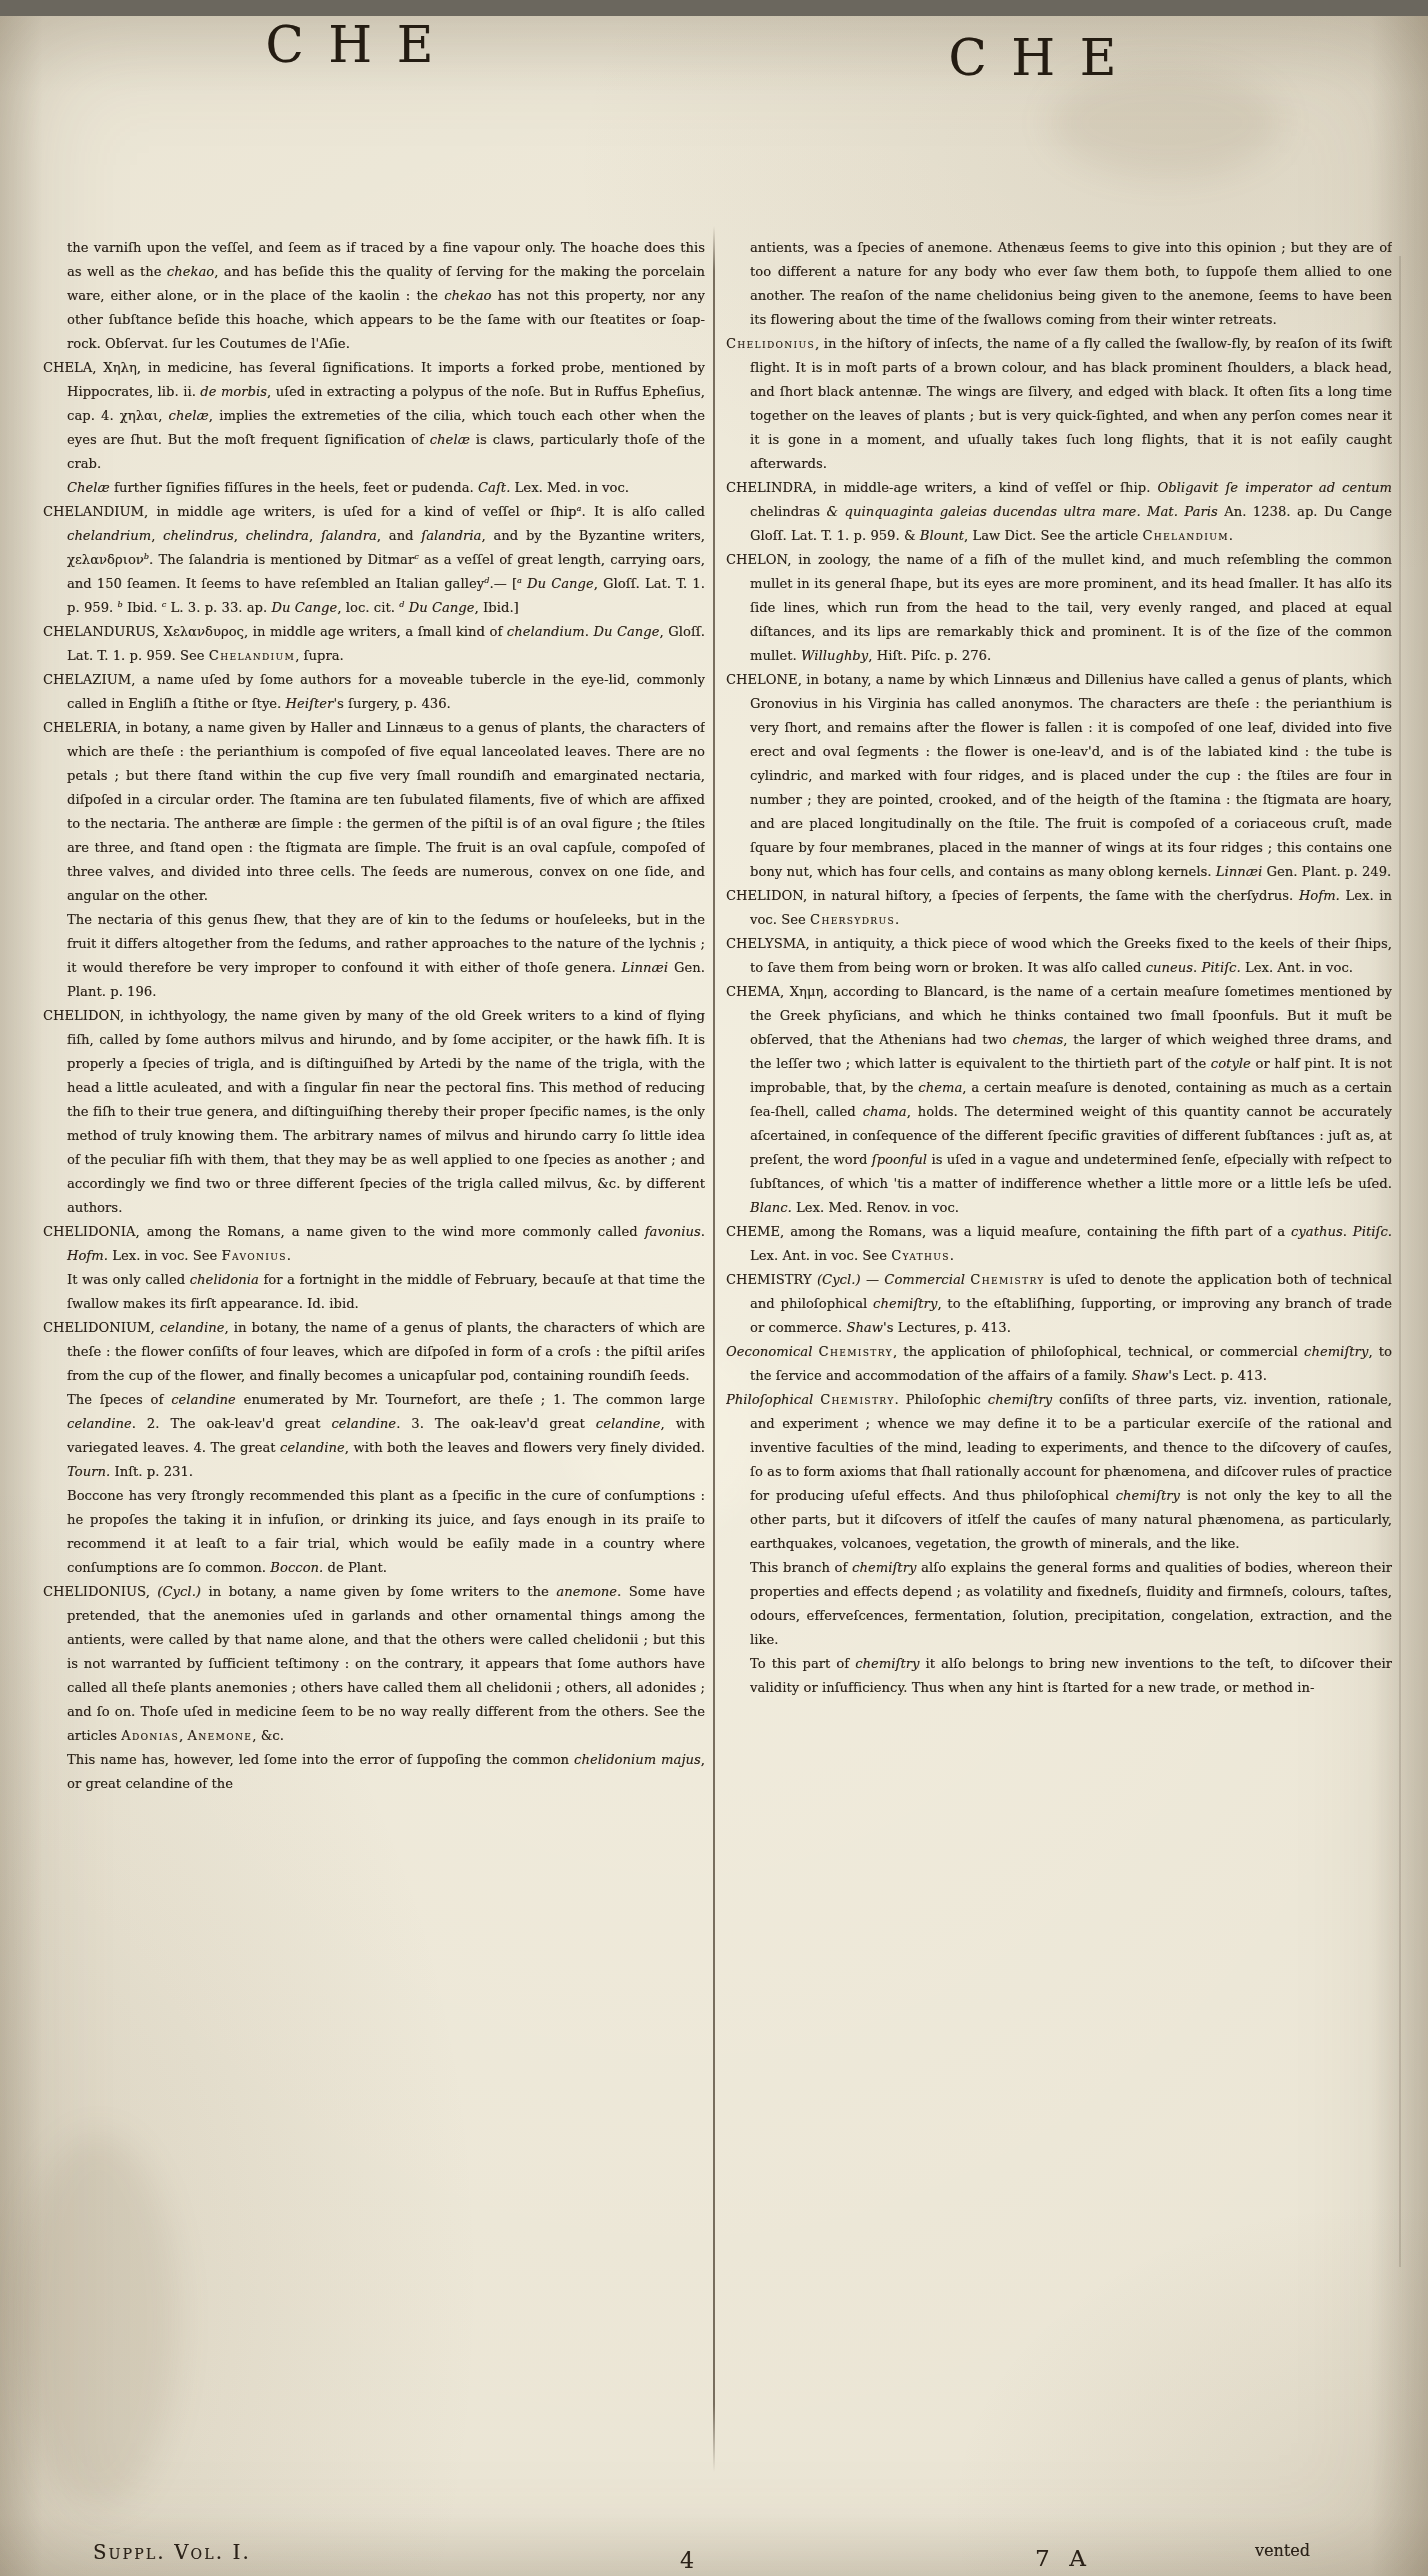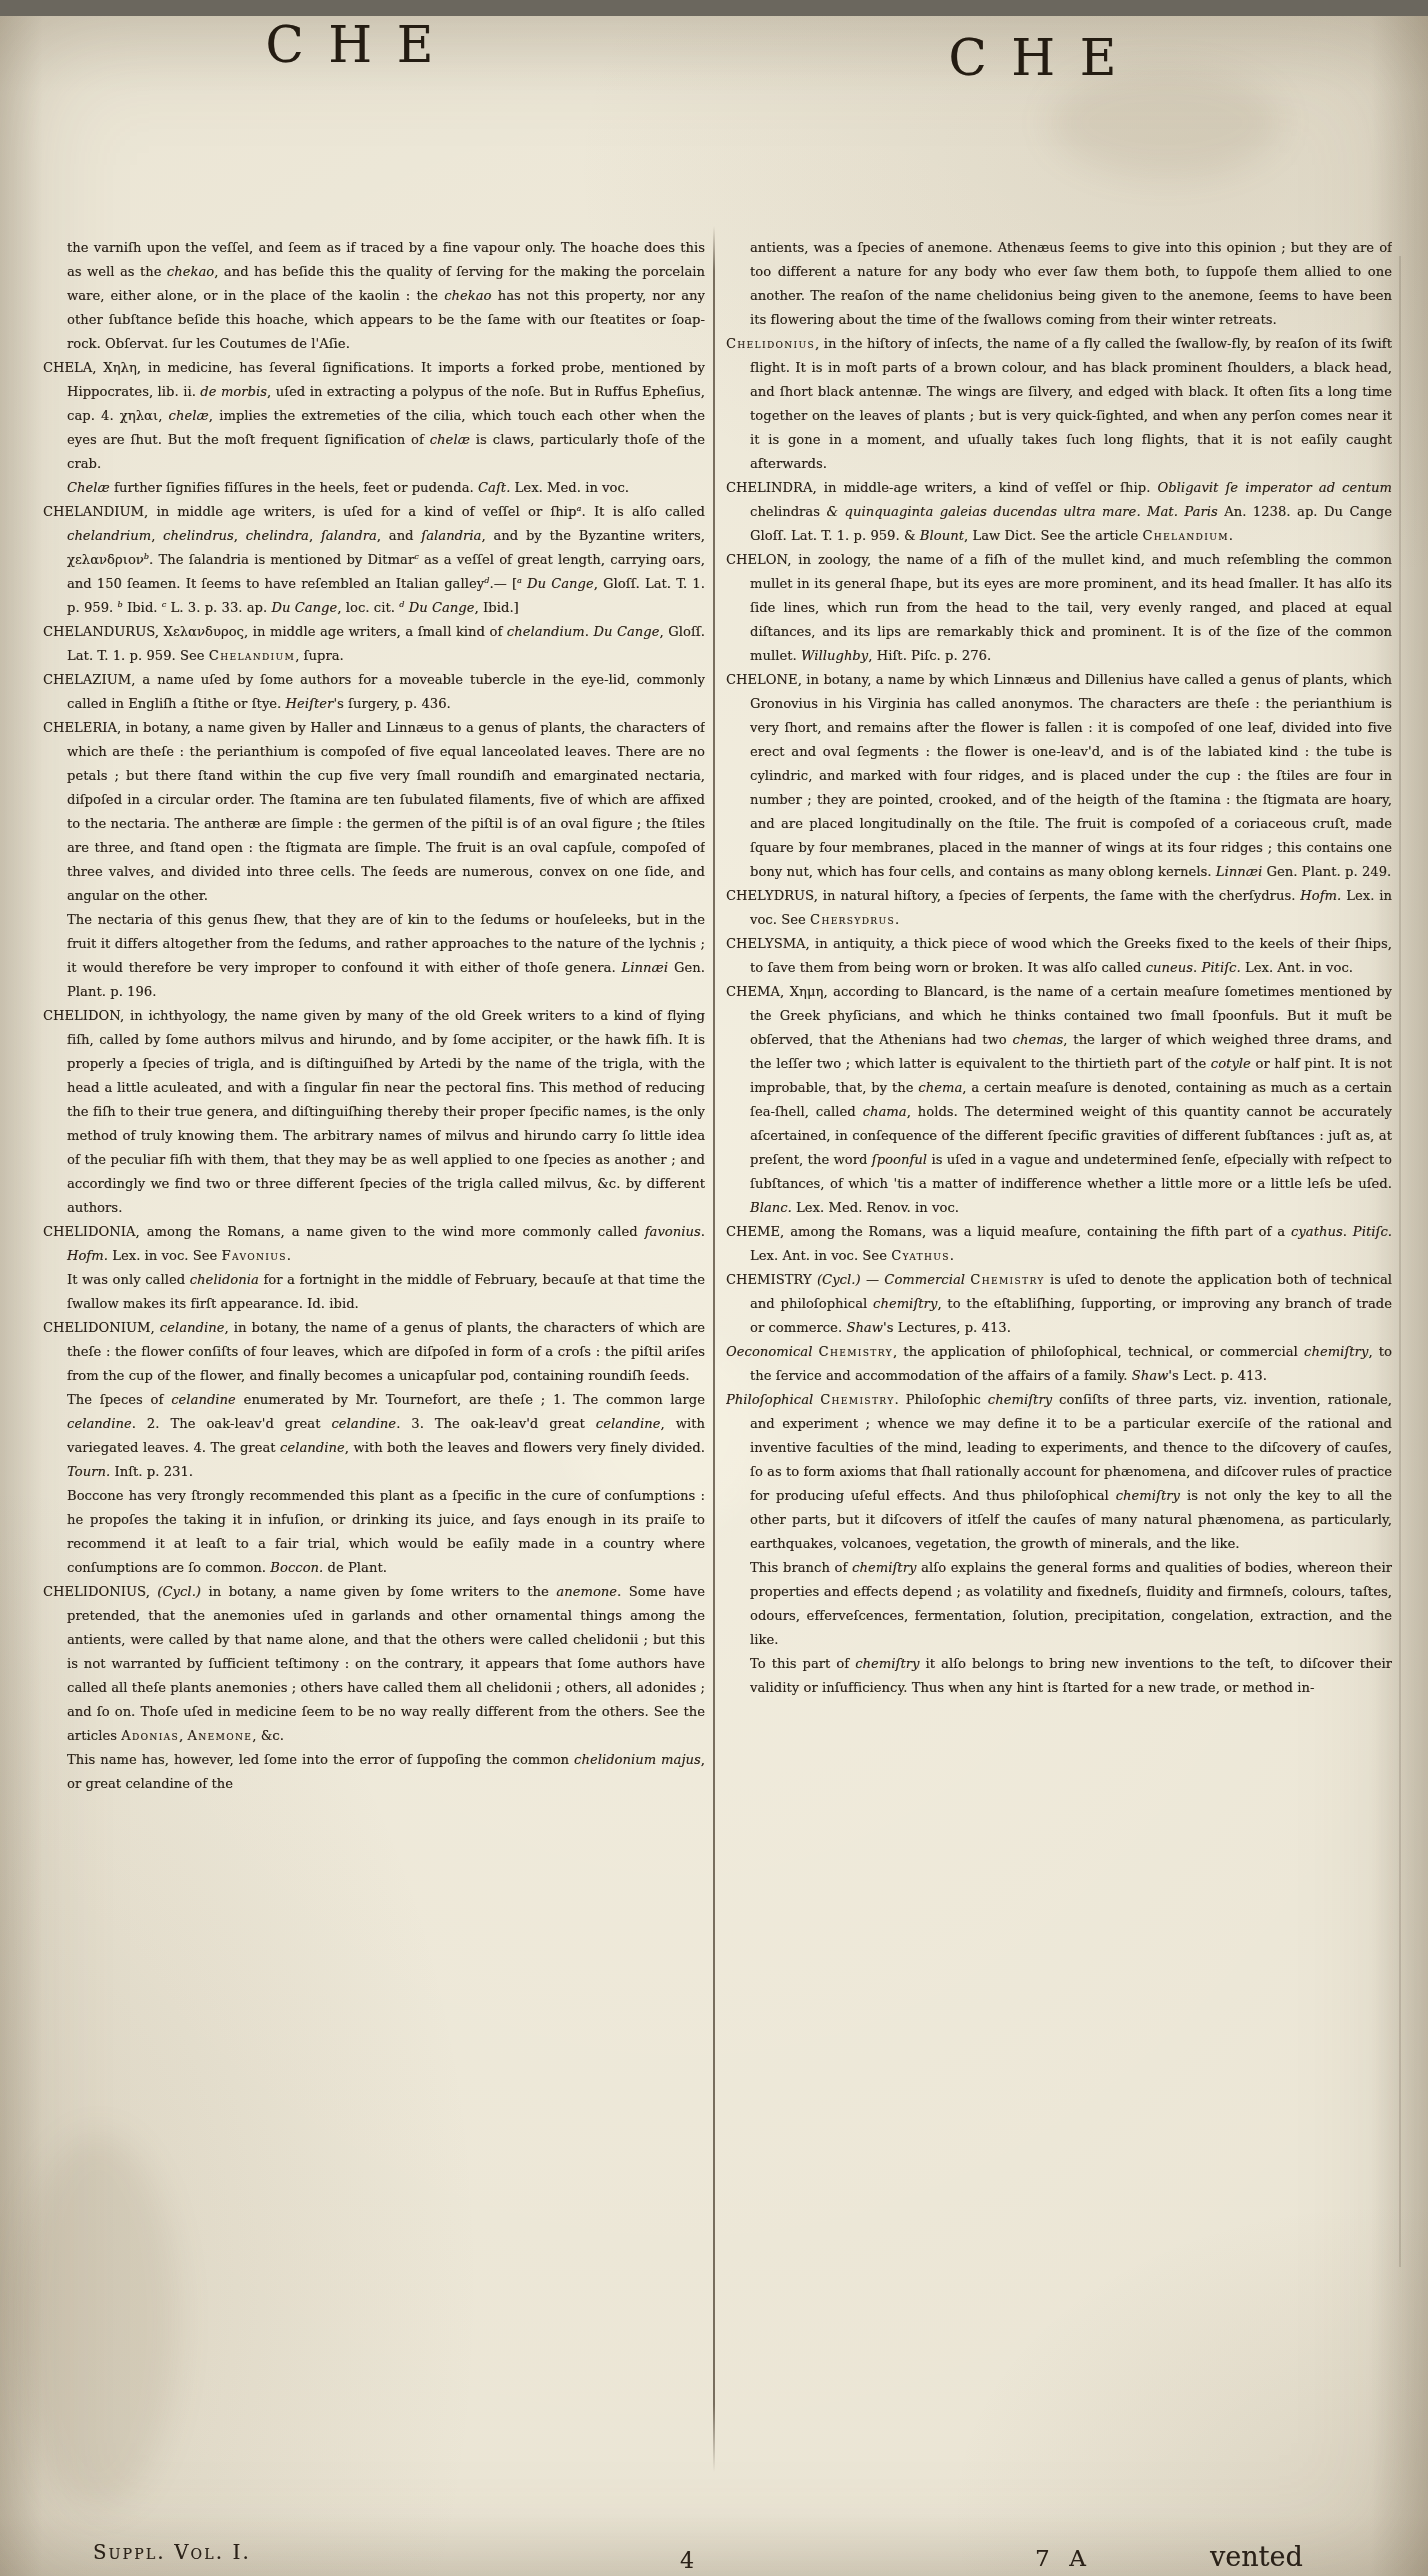--- a/index.html
+++ b/index.html
@@ -54,22 +54,22 @@
   .sig-mark {
     position:absolute; left:680px; top:2532px; font-size:22px;
     text-shadow:0.3px 0.3px 0.4px rgba(42,33,24,0.45);
   }
   .press-fig {
     position:absolute; left:1019px; top:2529px; width:89px; text-align:center;
     font-size:23px; letter-spacing:6.2px;
     text-shadow:0.3px 0.3px 0.4px rgba(42,33,24,0.45);
   }
   .catchword {
-    position:absolute; left:1210px; top:2525px; width:100px; 
-    font-size:27px; text-shadow:0.3px 0.3px 0.4px rgba(42,33,24,0.45);
+    position:absolute; left:1210px; top:2525px; width:100px; text-align:right;
+    font-size:16px; text-shadow:0.3px 0.3px 0.4px rgba(42,33,24,0.45);
   }
   .stain { position:absolute; border-radius:50%; filter:blur(16px); pointer-events:none; }
   #stain-1 { left:1050px; top:53px;  width:231px; height:107px; background:rgba(120,100,70,0.10); }
   #stain-2 { left:18px;   top:2118px; width:160px; height:374px; background:rgba(110,92,62,0.10); }
   #stain-3 { left:569px;  top:1317px; width:196px; height:196px; background:rgba(255,250,235,0.25); }
 </style>
 </head>
 <body>
 
 <div class="page">
@@ -100,21 +100,21 @@
       <p class="cont"><span class="s-r">Boccone has very ſtrongly recommended this plant as a ſpecific in the cure of conſumptions : he propoſes the taking it in infuſion, or drinking its juice, and ſays enough in its praiſe to recommend it at leaſt to a fair trial, which would be eaſily made in a country where conſumptions are ſo common. </span><span class="s-i">Boccon.</span><span class="s-r"> de Plant.</span></p>
       <p class="entry"><span class="s-r">CHELIDONIUS, </span><span class="s-i">(Cycl.)</span><span class="s-r"> in botany, a name given by ſome writers to the </span><span class="s-i">anemone</span><span class="s-r">. Some have pretended, that the anemonies uſed in garlands and other ornamental things among the antients, were called by that name alone, and that the others were called chelidonii ; but this is not warranted by ſufficient teſtimony : on the contrary, it appears that ſome authors have called all theſe plants anemonies ; others have called them all chelidonii ; others, all adonides ; and ſo on. Thoſe uſed in medicine ſeem to be no way really different from the others. See the articles </span><span class="s-sc">Adonias</span><span class="s-r">, </span><span class="s-sc">Anemone</span><span class="s-r">, &amp;c.</span></p>
       <p class="cont"><span class="s-r">This name has, however, led ſome into the error of ſuppoſing the common </span><span class="s-i">chelidonium majus</span><span class="s-r">, or great celandine of the</span></p>
     </div>
   <div class="col" id="col-right">
       <p class="cont"><span class="s-r">antients, was a ſpecies of anemone. Athenæus ſeems to give into this opinion ; but they are of too different a nature for any body who ever ſaw them both, to ſuppoſe them allied to one another. The reaſon of the name chelidonius being given to the anemone, ſeems to have been its flowering about the time of the ſwallows coming from their winter retreats.</span></p>
       <p class="entry"><span class="s-sc">Chelidonius</span><span class="s-r">, in the hiſtory of inſects, the name of a fly called the ſwallow-fly, by reaſon of its ſwift flight. It is in moſt parts of a brown colour, and has black prominent ſhoulders, a black head, and ſhort black antennæ. The wings are ſilvery, and edged with black. It often ſits a long time together on the leaves of plants ; but is very quick-ſighted, and when any perſon comes near it it is gone in a moment, and uſually takes ſuch long flights, that it is not eaſily caught afterwards.</span></p>
       <p class="entry"><span class="s-r">CHELINDRA, in middle-age writers, a kind of veſſel or ſhip. </span><span class="s-i">Obligavit ſe imperator ad centum</span><span class="s-r"> chelindras </span><span class="s-i">&amp; quinquaginta galeias ducendas ultra mare. Mat. Paris</span><span class="s-r"> An. 1238. ap. Du Cange Gloſſ. Lat. T. 1. p. 959. &amp; </span><span class="s-i">Blount</span><span class="s-r">, Law Dict. See the article </span><span class="s-sc">Chelandium</span><span class="s-r">.</span></p>
       <p class="entry"><span class="s-r">CHELON, in zoology, the name of a fiſh of the mullet kind, and much reſembling the common mullet in its general ſhape, but its eyes are more prominent, and its head ſmaller. It has alſo its ſide lines, which run from the head to the tail, very evenly ranged, and placed at equal diſtances, and its lips are remarkably thick and prominent. It is of the ſize of the common mullet. </span><span class="s-i">Willughby</span><span class="s-r">, Hiſt. Piſc. p. 276.</span></p>
       <p class="entry"><span class="s-r">CHELONE, in botany, a name by which Linnæus and Dillenius have called a genus of plants, which Gronovius in his Virginia has called anonymos. The characters are theſe : the perianthium is very ſhort, and remains after the flower is fallen : it is compoſed of one leaf, divided into five erect and oval ſegments : the flower is one-leav'd, and is of the labiated kind : the tube is cylindric, and marked with four ridges, and is placed under the cup : the ſtiles are four in number ; they are pointed, crooked, and of the heigth of the ſtamina : the ſtigmata are hoary, and are placed longitudinally on the ſtile. The fruit is compoſed of a coriaceous cruſt, made ſquare by four membranes, placed in the manner of wings at its four ridges ; this contains one bony nut, which has four cells, and contains as many oblong kernels. </span><span class="s-i">Linnæi</span><span class="s-r"> Gen. Plant. p. 249.</span></p>
-      <p class="entry"><span class="s-r">CHELYDRUS, in natural hiſtory, a ſpecies of ſerpents, the ſame with the cherſydrus. </span><span class="s-i">Hofm.</span><span class="s-r"> Lex. in voc. See </span><span class="s-sc">Chersydrus</span><span class="s-r">.</span></p>
+      <p class="entry"><span class="s-r">CHELIDON, in natural hiſtory, a ſpecies of ſerpents, the ſame with the cherſydrus. </span><span class="s-i">Hofm.</span><span class="s-r"> Lex. in voc. See </span><span class="s-sc">Chersydrus</span><span class="s-r">.</span></p>
       <p class="entry"><span class="s-r">CHELYSMA, in antiquity, a thick piece of wood which the Greeks fixed to the keels of their ſhips, to ſave them from being worn or broken. It was alſo called </span><span class="s-i">cuneus</span><span class="s-r">. </span><span class="s-i">Pitiſc.</span><span class="s-r"> Lex. Ant. in voc.</span></p>
       <p class="entry"><span class="s-r">CHEMA, </span><span class="s-g">Χημη</span><span class="s-r">, according to Blancard, is the name of a certain meaſure ſometimes mentioned by the Greek phyſicians, and which he thinks contained two ſmall ſpoonfuls. But it muſt be obſerved, that the Athenians had two </span><span class="s-i">chemas</span><span class="s-r">, the larger of which weighed three drams, and the leſſer two ; which latter is equivalent to the thirtieth part of the </span><span class="s-i">cotyle</span><span class="s-r"> or half pint. It is not improbable, that, by the </span><span class="s-i">chema</span><span class="s-r">, a certain meaſure is denoted, containing as much as a certain ſea-ſhell, called </span><span class="s-i">chama</span><span class="s-r">, holds. The determined weight of this quantity cannot be accurately aſcertained, in conſequence of the different ſpecific gravities of different ſubſtances : juſt as, at preſent, the word </span><span class="s-i">ſpoonful</span><span class="s-r"> is uſed in a vague and undetermined ſenſe, eſpecially with reſpect to ſubſtances, of which 'tis a matter of indifference whether a little more or a little leſs be uſed. </span><span class="s-i">Blanc.</span><span class="s-r"> Lex. Med. Renov. in voc.</span></p>
       <p class="entry"><span class="s-r">CHEME, among the Romans, was a liquid meaſure, containing the fifth part of a </span><span class="s-i">cyathus</span><span class="s-r">. </span><span class="s-i">Pitiſc.</span><span class="s-r"> Lex. Ant. in voc. See </span><span class="s-sc">Cyathus</span><span class="s-r">.</span></p>
       <p class="entry"><span class="s-r">CHEMISTRY </span><span class="s-i">(Cycl.)</span><span class="s-r"> — </span><span class="s-i">Commercial</span><span class="s-r"> </span><span class="s-sc">Chemistry</span><span class="s-r"> is uſed to denote the application both of technical and philoſophical </span><span class="s-i">chemiſtry</span><span class="s-r">, to the eſtabliſhing, ſupporting, or improving any branch of trade or commerce. </span><span class="s-i">Shaw</span><span class="s-r">'s Lectures, p. 413.</span></p>
       <p class="entry"><span class="s-i">Oeconomical</span><span class="s-r"> </span><span class="s-sc">Chemistry</span><span class="s-r">, the application of philoſophical, technical, or commercial </span><span class="s-i">chemiſtry</span><span class="s-r">, to the ſervice and accommodation of the affairs of a family. </span><span class="s-i">Shaw</span><span class="s-r">'s Lect. p. 413.</span></p>
       <p class="entry"><span class="s-i">Philoſophical</span><span class="s-r"> </span><span class="s-sc">Chemistry</span><span class="s-r">. Philoſophic </span><span class="s-i">chemiſtry</span><span class="s-r"> conſiſts of three parts, viz. invention, rationale, and experiment ; whence we may define it to be a particular exerciſe of the rational and inventive faculties of the mind, leading to experiments, and thence to the diſcovery of cauſes, ſo as to form axioms that ſhall rationally account for phænomena, and diſcover rules of practice for producing uſeful effects. And thus philoſophical </span><span class="s-i">chemiſtry</span><span class="s-r"> is not only the key to all the other parts, but it diſcovers of itſelf the cauſes of many natural phænomena, as particularly, earthquakes, volcanoes, vegetation, the growth of minerals, and the like.</span></p>
       <p class="cont"><span class="s-r">This branch of </span><span class="s-i">chemiſtry</span><span class="s-r"> alſo explains the general forms and qualities of bodies, whereon their properties and effects depend ; as volatility and fixedneſs, fluidity and firmneſs, colours, taſtes, odours, efferveſcences, fermentation, ſolution, precipitation, congelation, extraction, and the like.</span></p>
       <p class="cont"><span class="s-r">To this part of </span><span class="s-i">chemiſtry</span><span class="s-r"> it alſo belongs to bring new inventions to the teſt, to diſcover their validity or inſufficiency. Thus when any hint is ſtarted for a new trade, or method in-</span></p>
     </div>
 

